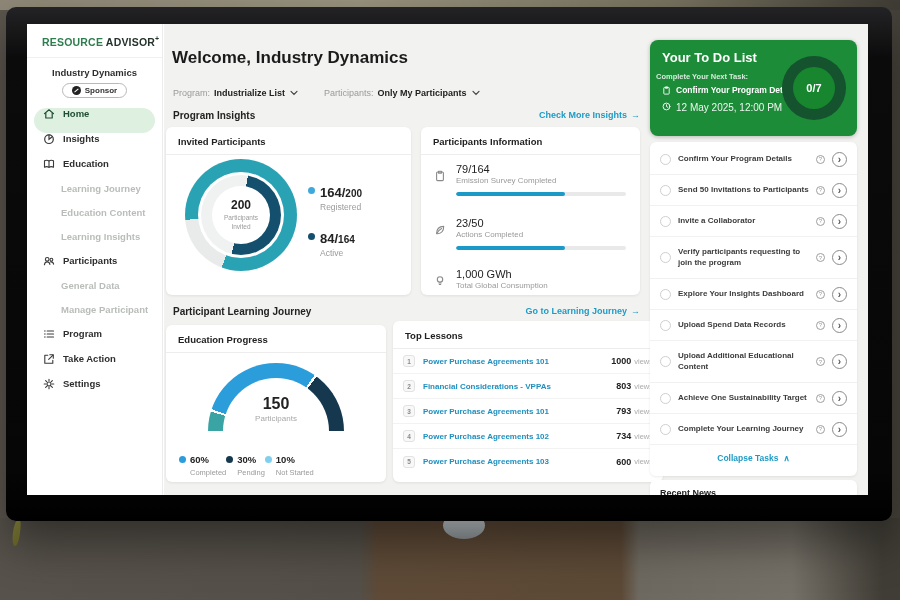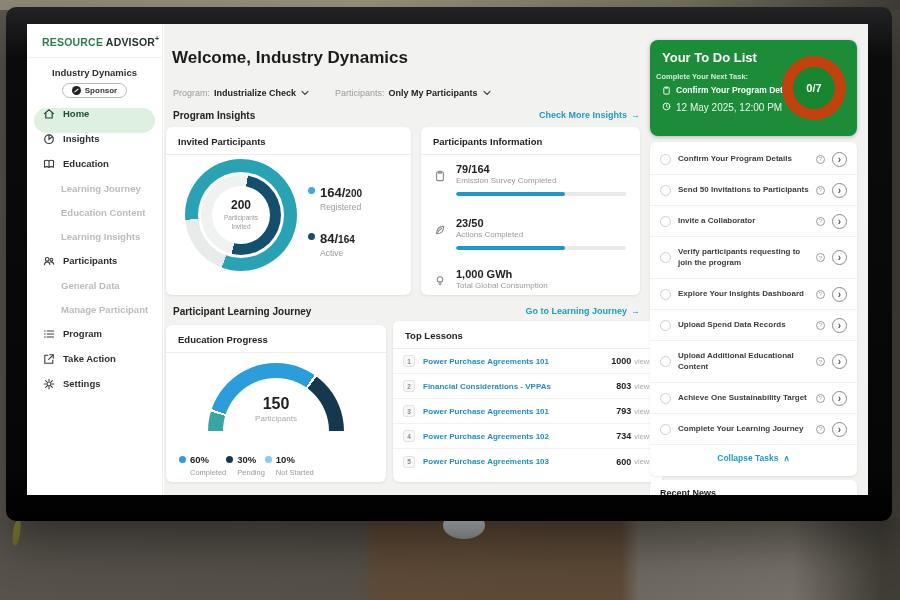--- a/index.html
+++ b/index.html
@@ -67,21 +67,21 @@
   .dl-item{margin-bottom:17px;position:relative;padding-left:12px}
   .dl-dot{position:absolute;left:0;top:4px;width:7px;height:7px;border-radius:50%}
   .dl-num{font-size:13px;font-weight:bold;color:#222}
   .dl-den{font-size:10px;font-weight:bold;color:#222}
   .dl-label{font-size:8.5px;color:#9a9a9a;margin-top:1px}
 
   
   #card-pinfo{left:257px;top:103px;width:219px;height:168px}
   .pi-row{position:absolute;left:13px;right:12px}
   .pi-icon{position:absolute;left:0;top:5px;width:12px;height:12px;color:#8a8a8a}
-  .pi-val{margin-left:22px;font-size:11px;font-weight:bold;color:#222}
+  .pi-val{margin-left:22px;font-size:11px;font-weight:normal;color:#222}
   .pi-label{margin-left:22px;font-size:8px;color:#9a9a9a;margin-top:1px}
   .pi-bar{margin-left:22px;margin-top:7px;height:4px;border-radius:2px;background:#e9e9e9;overflow:hidden;width:170px}
   .pi-fill{height:100%;background:#1b9ac7;border-radius:2px}
 
   
   #card-eduprog{left:2px;top:301px;width:220px;height:157px}
   .gauge-wrap{position:absolute;left:42px;top:38px;width:136px;height:68px;overflow:hidden}
   .gauge-arc{position:absolute;left:0;top:0;width:136px;height:136px;border-radius:50%;
     background:conic-gradient(from 270deg,#3aa3a3 0 4.6%,#fff 4.6% 5.2%,#2b9ddb 5.2% 34.6%,#fff 34.6% 35.2%,#16384f 35.2% 50%,transparent 50% 100%)}
   .gauge-arc::after{content:'';position:absolute;inset:15px;background:#fff;border-radius:50%}
@@ -103,21 +103,21 @@
   .l-views{margin-left:auto;font-size:9px;font-weight:bold;color:#222}
   .l-suffix{font-size:7.5px;color:#ababab;margin-left:3px}
 
   
   #todo-panel{position:absolute;left:486px;top:16px;width:207px;height:96px;background:#1c8c38;border-radius:8px;box-shadow:0 1px 4px rgba(0,0,0,.25)}
   .td-title{position:absolute;left:12px;top:10px;font-size:13px;font-weight:bold;color:#fff}
   .td-sub{position:absolute;left:6px;top:32px;font-size:7.5px;color:rgba(255,255,255,.82);font-weight:bold}
   .td-task{position:absolute;left:12px;top:45px;font-size:8.5px;font-weight:bold;color:#fff;display:flex;gap:5px;align-items:center}
   .td-date{position:absolute;left:12px;top:62px;font-size:10px;color:rgba(255,255,255,.92);display:flex;gap:5px;align-items:flex-start}
   .mini{width:9px;height:9px;color:#fff;flex-shrink:0}
-  .td-ring{position:absolute;right:11px;top:16px;width:64px;height:64px;border-radius:50%;background:#c2410c;
+  .td-ring{position:absolute;right:11px;top:16px;width:64px;height:64px;border-radius:50%;background:#14532d;
     display:flex;align-items:center;justify-content:center}
   .td-ring-in{width:42px;height:42px;border-radius:50%;background:#17862f;display:flex;align-items:center;justify-content:center;
     font-size:11px;font-weight:bold;color:#fff}
 
   
   #task-card{position:absolute;left:486px;top:118px;width:207px;height:334px;background:#fff;border-radius:6px;
     box-shadow:0 1px 3px rgba(0,0,0,.08);padding-top:2px}
   .task-row{display:flex;align-items:center;gap:7px;padding:0 10px;border-bottom:1px solid #f1f1f1;min-height:31px}
   .task-row.two{min-height:42px}
   .t-check{width:11px;height:11px;border:1.5px solid #cfcfcf;border-radius:50%;flex-shrink:0;cursor:pointer}
@@ -241,21 +241,21 @@
             <span>Settings</span>
           </div>
         </nav>
       </aside>
 
       <div class="main">
         <div class="welcome">Welcome, Industry Dynamics</div>
 
         <div class="filters">
           <div>
-            <span class="f-label">Program:</span><span class="f-value">Industrialize Check</span><span class="f-chev"><svg viewBox="0 0 8 6" fill="none" stroke="currentColor" stroke-width="1.2" stroke-linecap="round">
+            <span class="f-label">Program:</span><span class="f-value">Industrialize List</span><span class="f-chev"><svg viewBox="0 0 8 6" fill="none" stroke="currentColor" stroke-width="1.2" stroke-linecap="round">
                   <path d="M1 1.3 L4 4.3 L7 1.3"></path>
                 </svg></span>
           </div>
           <div>
             <span class="f-label">Participants:</span><span class="f-value">Only My Participants</span><span class="f-chev"><svg viewBox="0 0 8 6" fill="none" stroke="currentColor" stroke-width="1.2" stroke-linecap="round">
                   <path d="M1 1.3 L4 4.3 L7 1.3"></path>
                 </svg></span>
           </div>
         </div>
 

